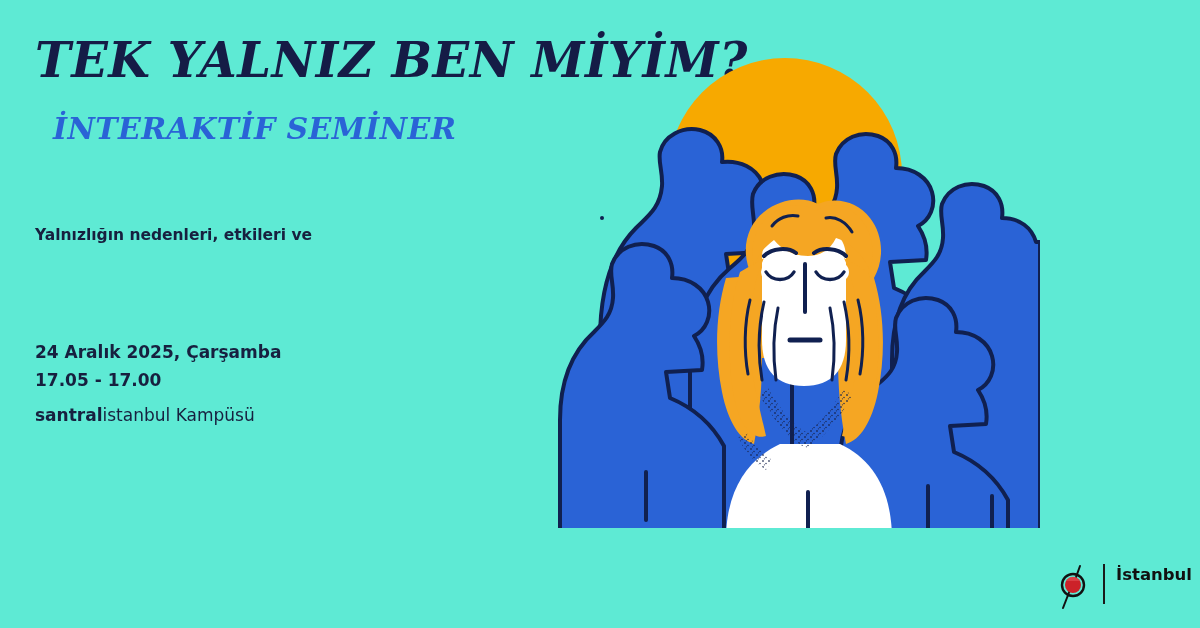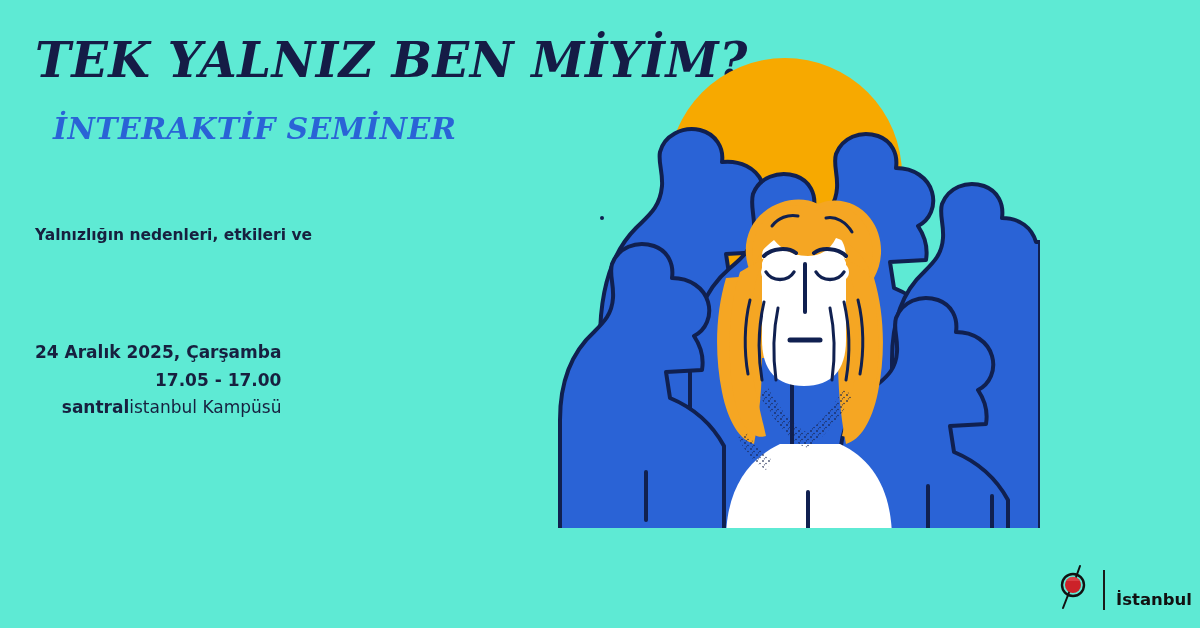--- a/index.html
+++ b/index.html
@@ -72,29 +72,29 @@
     margin-top: 48px;
   }
 
   .details {
     position: absolute;
     left: 2px;
     top: 339px;
     font-family: "DejaVu Sans", sans-serif;
     color: #17203f;
     line-height: 1.62;
-    text-align: right;
   }
   .details .line {
     font-size: 17px;
     font-weight: bold;
     white-space: nowrap;
   }
   .details .line.venue {
     font-weight: normal;
+    margin-top: 8px;
   }
   .details .venue .bold-part {
     font-weight: bold;
   }
 
   
   .illustration {
     position: absolute;
     left: 540px;
     top: 40px;
@@ -106,21 +106,21 @@
     width: 500px;
     height: 500px;
   }
 
   
   .logo {
     position: absolute;
     right: 8px;
     bottom: 18px;
     display: flex;
-    align-items: flex-end;
+    align-items: flex-start;
     gap: 11px;
   }
   .logo-mark {
     width: 38px;
     height: 46px;
     flex: none;
   }
   .logo-divider {
     width: 2px;
     height: 40px;

